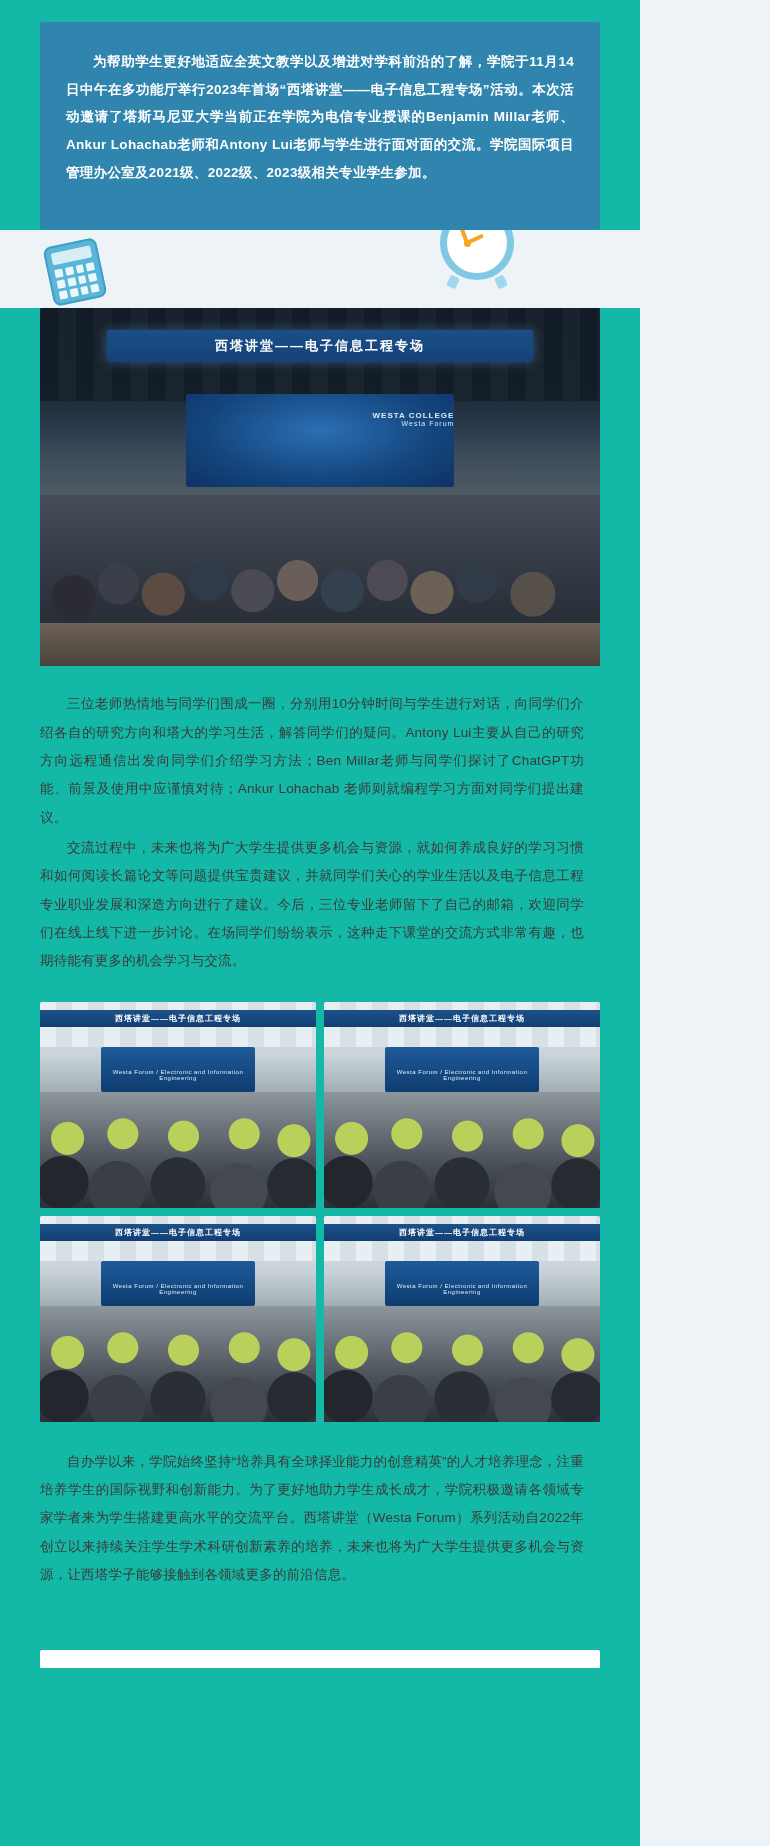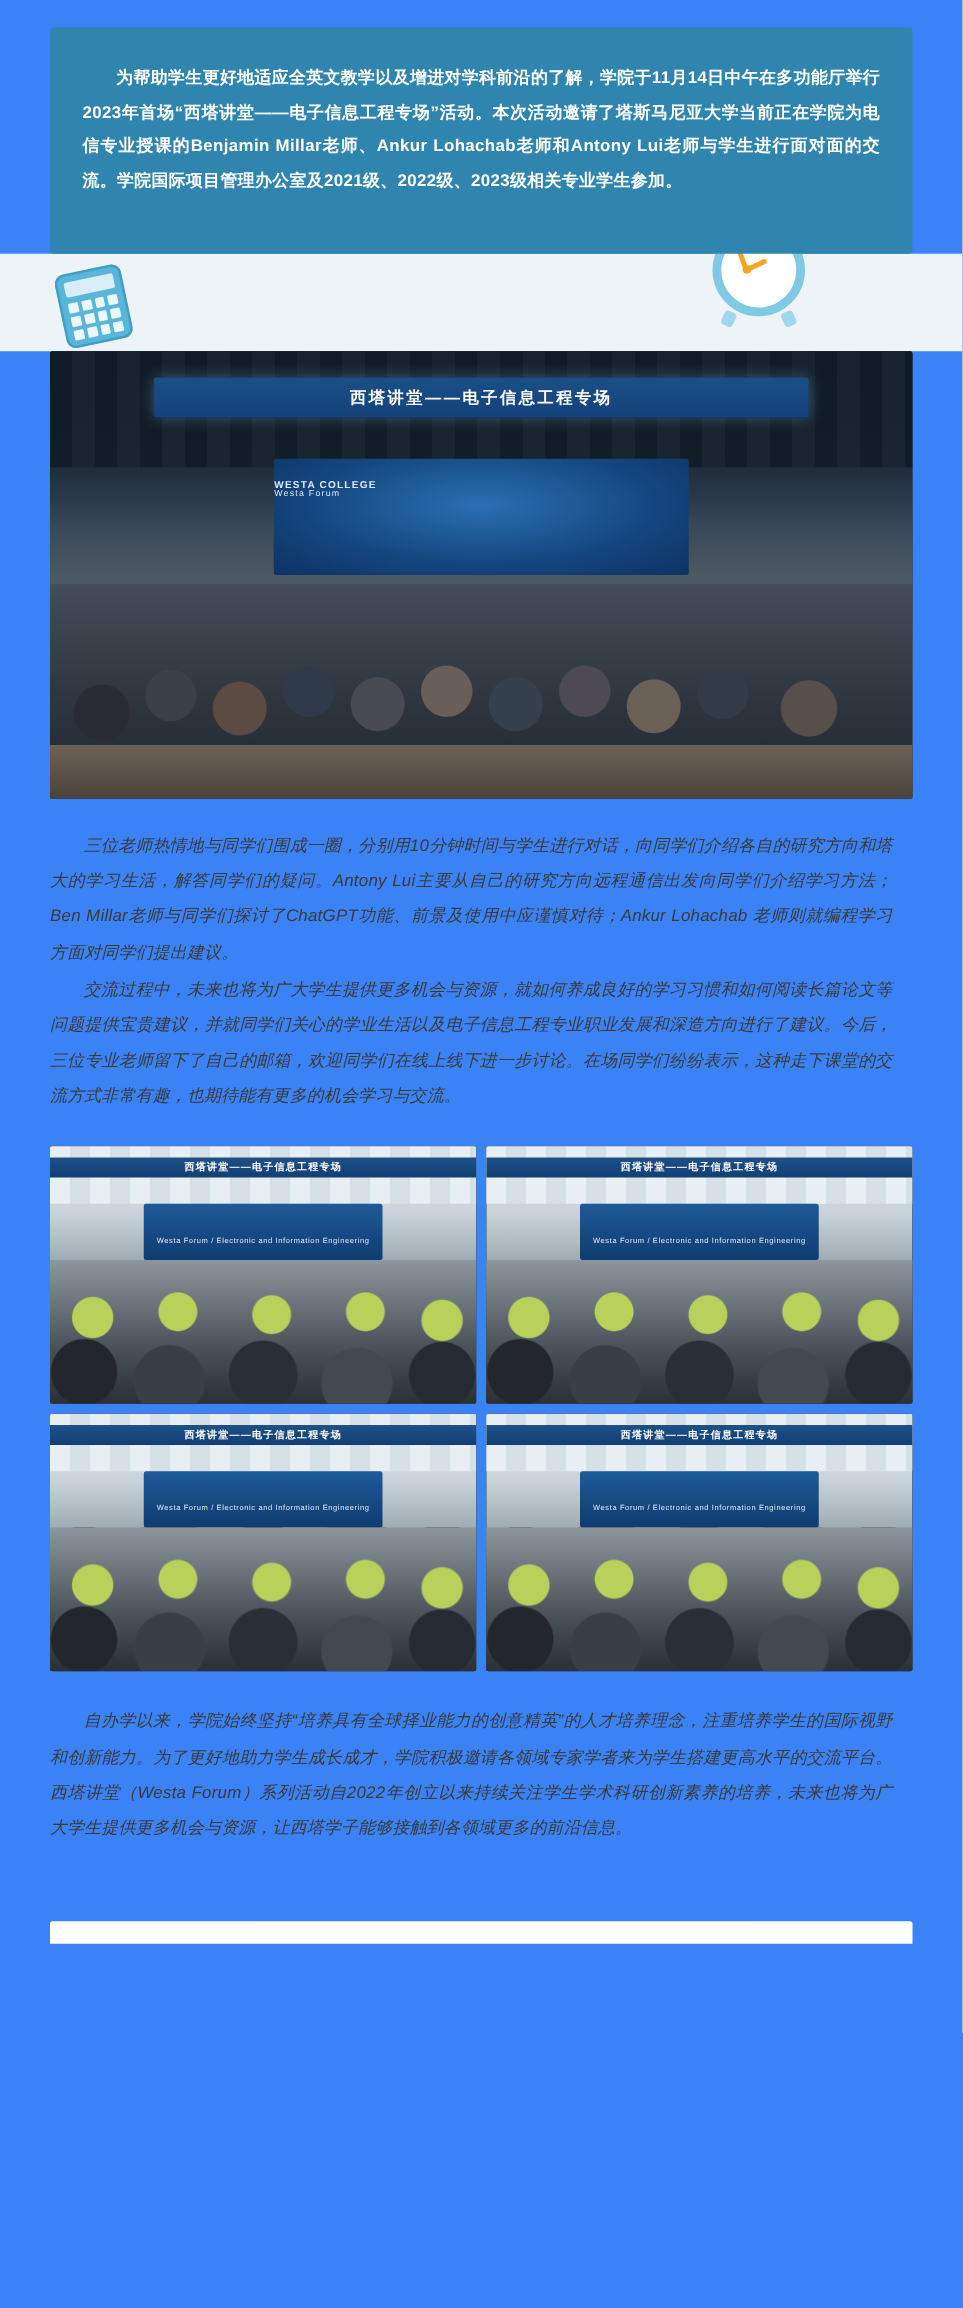--- a/index.html
+++ b/index.html
@@ -7,23 +7,23 @@
     margin: 0; padding: 0;
     background: #eef3f7;
     font-family: "Liberation Sans", "DejaVu Sans", sans-serif;
   }
   body {
     width: 770px;
     min-height: 1846px;
     position: relative;
   }
   .page {
-    width: 770px;
+    width: 640px;
     min-height: 1846px;
-    background: #3b82f6;
+    background: #14b8a6;
     padding: 0;
     position: relative;
     overflow: hidden;
   }
   
   .intro-wrap {
     position: relative;
     padding: 22px 40px 0 40px;
   }
   .intro-card {
@@ -181,21 +181,21 @@
   }
   .hall .screen {
     position: absolute;
     left: 26%; right: 26%; top: 24%;
     height: 26%;
     background: radial-gradient(ellipse at 50% 40%, #2b6fb3 0%, #14467e 60%, #0d3262 100%);
     border-radius: 2px;
   }
   .hall .screen .logo {
     position: absolute; left: 0; right: 0; top: 18%;
-    text-align: left; color: #dce9f7; font-size: 7px; letter-spacing: 1px;
+    text-align: right; color: #dce9f7; font-size: 7px; letter-spacing: 1px;
   }
   .hall .screen .logo b { display:block; font-size: 8px; }
   .hall .crowd {
     position: absolute; left: 0; right: 0; bottom: 0; height: 48%;
     background:
       radial-gradient(circle at 6% 60%, #2b2b35 0 22px, transparent 23px),
       radial-gradient(circle at 14% 52%, #3b3f49 0 20px, transparent 21px),
       radial-gradient(circle at 22% 58%, #5b4b43 0 21px, transparent 22px),
       radial-gradient(circle at 30% 50%, #2f3a4a 0 20px, transparent 21px),
       radial-gradient(circle at 38% 56%, #4a4a52 0 21px, transparent 22px),
@@ -253,21 +253,21 @@
 
   
   .body-text {
     padding: 24px 40px 0 40px;
     color: #3a3a3a;
     font-size: 13.5px;
     line-height: 2.1;
     text-align: justify;
     letter-spacing: .2px;
   }
-  .body-text p { margin: 0 16px 2px 0; text-indent: 2em; font-style: italic; }
+  .body-text p { margin: 0 16px 2px 0; text-indent: 2em; }
   .body-text.second { padding-top: 26px; }
   .body-text.last { padding-bottom: 40px; }
 
   .bottom-strip {
     margin: 18px 40px 0 40px;
     height: 18px;
     background: #ffffff;
     border-radius: 2px 2px 0 0;
   }
 </style>

